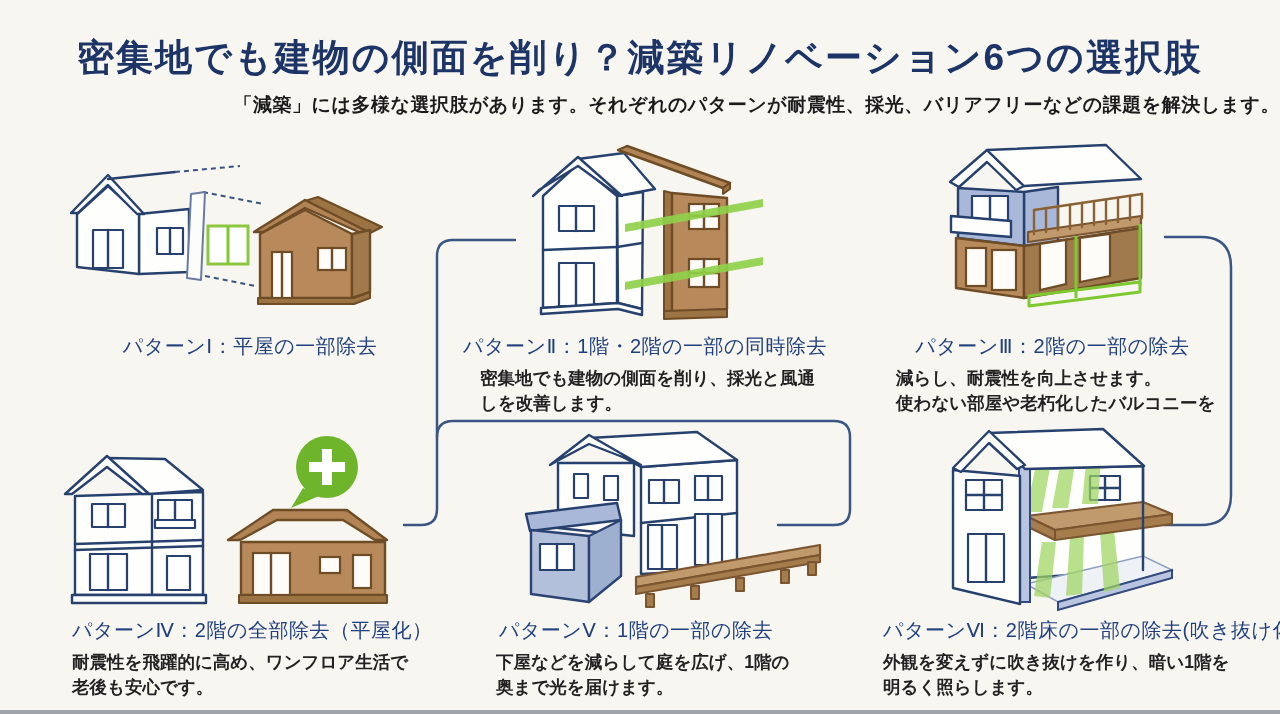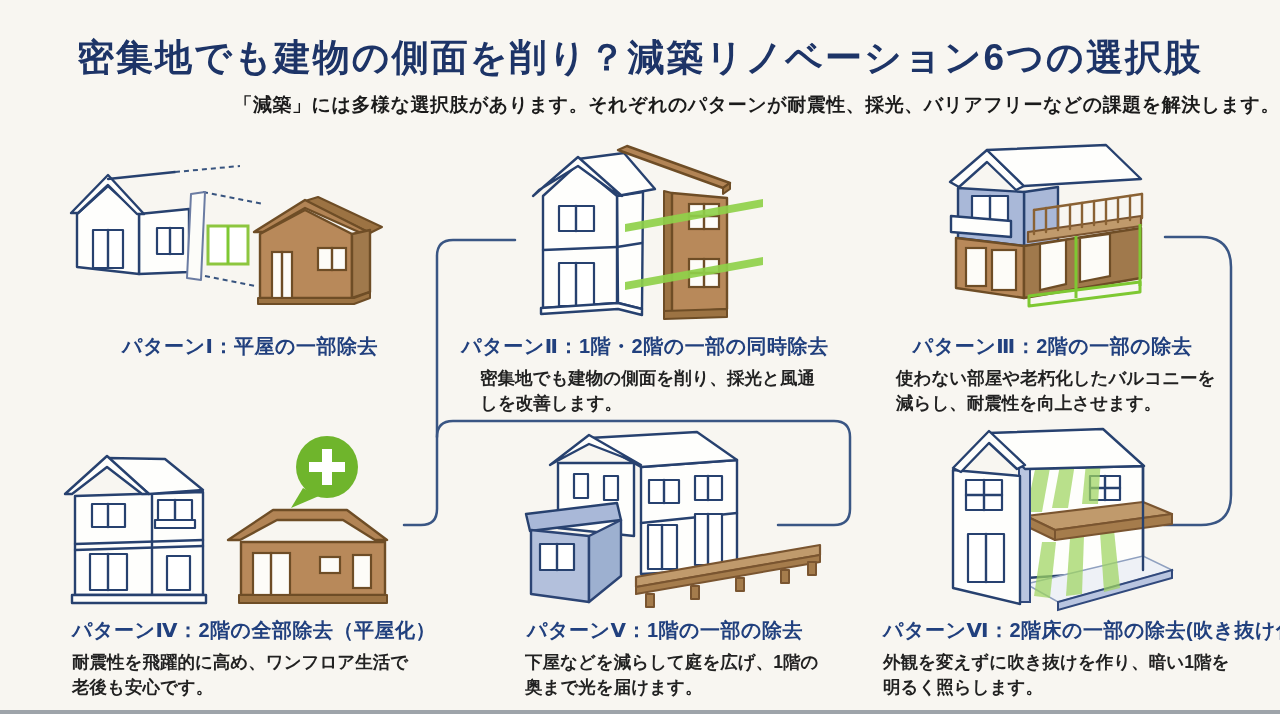--- a/index.html
+++ b/index.html
@@ -3,29 +3,29 @@
 <meta charset="utf-8">
 <style>
   html,body{margin:0;padding:0;background:#e9e8e4;}
   .stage{position:relative;width:1280px;height:714px;background:#f8f6f1;overflow:hidden;
          font-family:"Liberation Sans","DejaVu Sans",sans-serif;}
   .title{position:absolute;top:33px;left:0;width:100%;text-align:center;margin:0;
          font-size:37px;font-weight:900;color:#1d3467;letter-spacing:2px;}
   .subtitle{position:absolute;top:92px;left:0;width:100%;text-align:right;margin:0;
          font-size:19px;font-weight:700;color:#1b1b1b;letter-spacing:.5px;}
   .pattern{position:absolute;}
-  .ptitle{margin:0 0 6px 0;font-size:20px;font-weight:700;color:#21407e;letter-spacing:.5px;white-space:nowrap;}
+  .ptitle{margin:0 0 6px 0;font-size:20px;font-weight:400;color:#21407e;letter-spacing:.5px;white-space:nowrap;}
   .pdesc{margin:0;font-size:17.5px;font-weight:700;color:#222;line-height:25px;}
   .dline{display:block;white-space:nowrap;}
   .center .ptitle{text-align:center;}
   .p1{left:60px;top:333px;width:380px;}  .p1 .pdesc{margin-left:25px;}
   .p2{left:455px;top:333px;width:380px;} .p2 .pdesc{margin-left:25px;}
   .p3{left:880px;top:333px;width:345px;} .p3 .pdesc{margin-left:16px;}
   .p4{left:72px;top:617px;width:440px;}
-  .p5{left:500px;top:617px;width:330px;} .p5 .pdesc{margin-left:25px;}
+  .p5{left:471px;top:617px;width:330px;} .p5 .pdesc{margin-left:25px;}
   .p6{left:883px;top:617px;width:395px;}
   .illus{position:absolute;}
   .bottom-edge{position:absolute;left:0;bottom:0;width:100%;height:4px;background:#8e959e;opacity:.85;}
   
   .nv{fill:#fefefc;stroke:#27416f;stroke-width:2.4;stroke-linejoin:round;}
   .nvl{fill:none;stroke:#27416f;stroke-width:2.4;stroke-linecap:round;stroke-linejoin:round;}
   .wn{fill:#fff;stroke:#27416f;stroke-width:2.2;stroke-linejoin:round;}
   .brr{fill:#b28455;stroke:#6e4d26;stroke-width:2.4;stroke-linejoin:round;}
   .br{fill:#b8895a;stroke:#6e4d26;stroke-width:2.4;stroke-linejoin:round;}
   .brs{fill:#a0794c;stroke:#6e4d26;stroke-width:2.4;stroke-linejoin:round;}
@@ -270,22 +270,22 @@
     <h2 class="ptitle">パターンⅡ：1階・2階の一部の同時除去</h2>
     <p class="pdesc">
       <span class="dline">密集地でも建物の側面を削り、採光と風通</span>
       <span class="dline">しを改善します。</span>
     </p>
   </section>
 
   <section class="pattern p3 center">
     <h2 class="ptitle">パターンⅢ：2階の一部の除去</h2>
     <p class="pdesc">
+      <span class="dline">減らし、耐震性を向上させます。</span>
       <span class="dline">使わない部屋や老朽化したバルコニーを</span>
-      <span class="dline">減らし、耐震性を向上させます。</span>
     </p>
   </section>
 
   <section class="pattern p4">
     <h2 class="ptitle">パターンⅣ：2階の全部除去（平屋化）</h2>
     <p class="pdesc">
       <span class="dline">耐震性を飛躍的に高め、ワンフロア生活で</span>
       <span class="dline">老後も安心です。</span>
     </p>
   </section>

